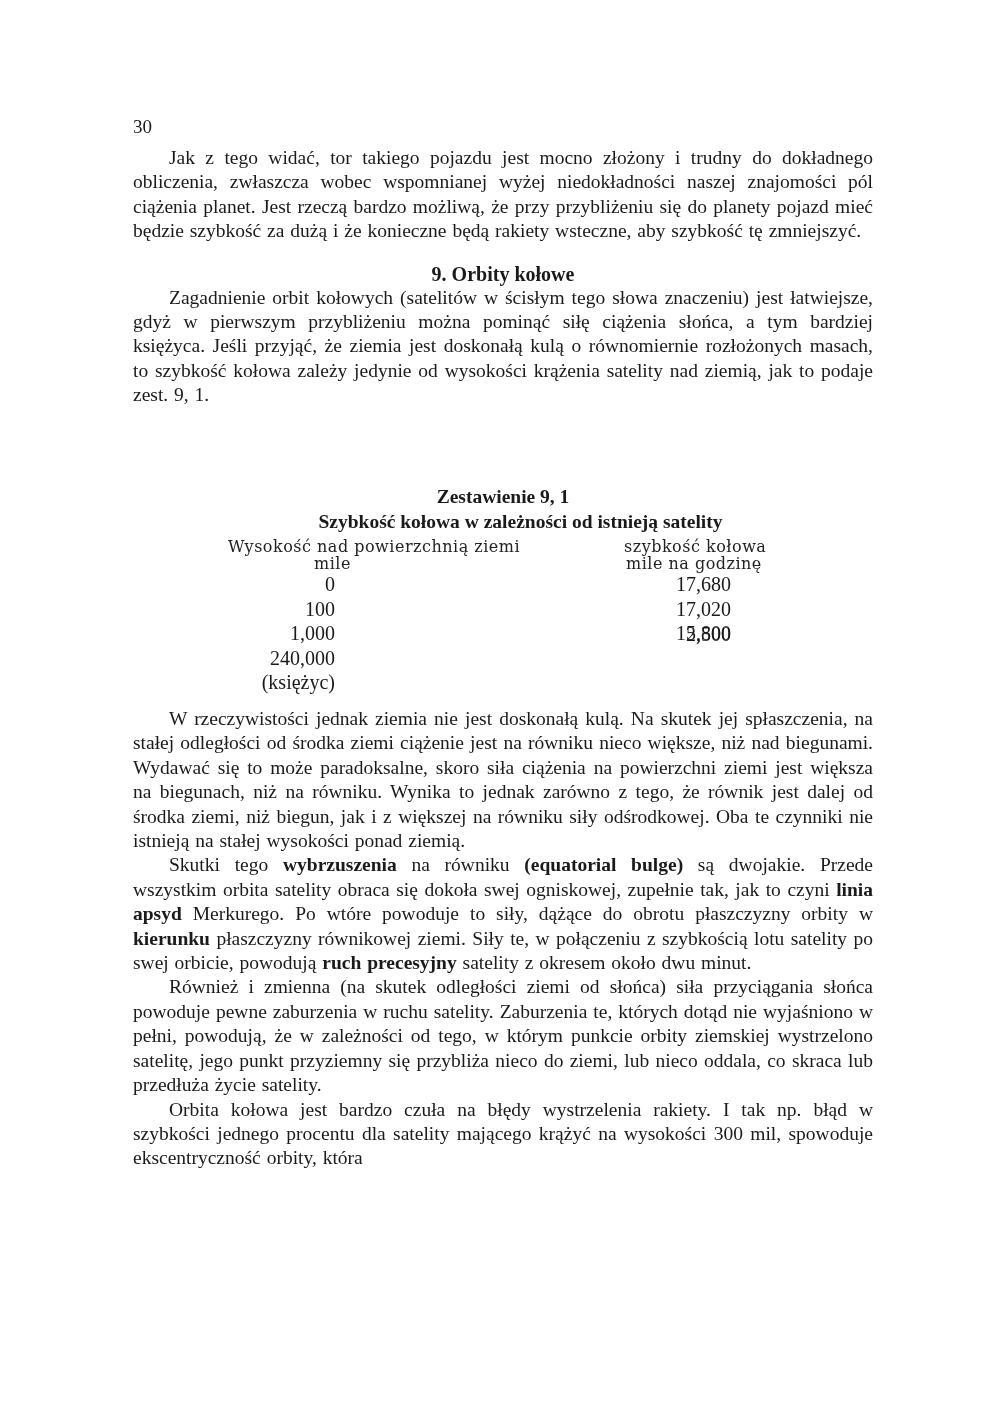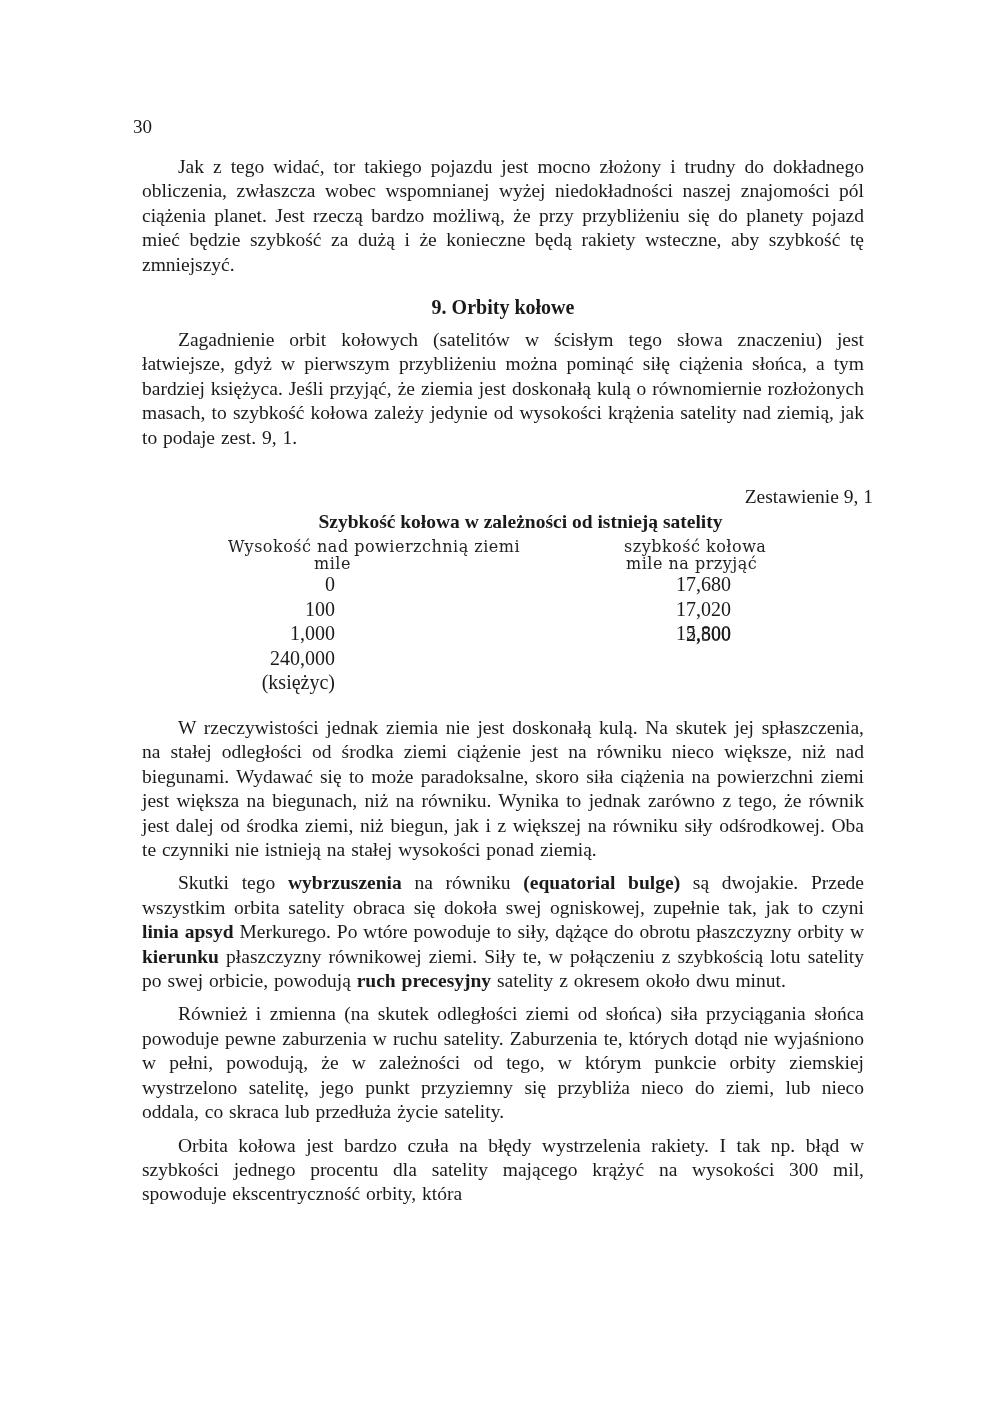--- a/index.html
+++ b/index.html
@@ -1,23 +1,23 @@
 <!DOCTYPE html>
 <html><head>
 <meta charset="utf-8">
 <style>
   html, body { margin: 0; padding: 0; background: #ffffff; }
   body { width: 1000px; height: 1420px; position: relative; overflow: hidden;
          font-family: "Liberation Serif", "DejaVu Serif", serif; color: #1a1a1a; }
   .page-number { position: absolute; left: 133px; top: 98px; font-size: 19px; margin-top: 18px; }
   .body-block { position: absolute; left: 133px; width: 740px; font-size: 19.5px; line-height: 24.4px; }
-  .para { margin: 9px; text-align: justify; text-indent: 36px; hyphens: manual; word-spacing: 1px; font-family: Liberation Serif, serif; }
+  .para { margin: 0; text-align: justify; text-indent: 36px; hyphens: manual; word-spacing: 1px; font-family: Liberation Serif, serif; }
   .para .b { font-weight: bold; }
   .section-heading { text-align: center; font-weight: bold; font-size: 20px; margin: 18px 0 0 0; line-height: 24px; }
-  .table-caption { position: absolute; left: 133px; width: 740px; text-align: right; font-weight: normal; font-size: 19.5px; line-height: 25px; }
+  .table-caption { position: absolute; left: 133px; width: 740px; text-align: center; font-weight: bold; font-size: 19.5px; line-height: 25px; }
   .table-subtitle { position: absolute; left: 133px; width: 775px; text-align: center; font-weight: bold; font-size: 19.5px; line-height: 25px; padding-left: 0; }
   .col-head { position: absolute; font-family: "DejaVu Serif", serif; font-size: 16px; line-height: 17px; color: #222; letter-spacing: 0.5px; }
   .cell { position: absolute; font-size: 20px; line-height: 24.5px; }
   .cell.left { right: 665px; text-align: right; }
   .cell.right { right: 269px; text-align: right; }
 </style>
 </head>
 <body>
 
 <div class="page-number">30</div>
@@ -27,21 +27,21 @@
   <div class="section-heading">9. Orbity kołowe</div>
   <p class="para">Zagadnienie orbit kołowych (satelitów w ścisłym tego słowa zna­czeniu) jest łatwiejsze, gdyż w pierwszym przybliżeniu można pominąć siłę ciążenia słońca, a tym bardziej księżyca. Jeśli przyjąć, że ziemia jest doskonałą kulą o równomiernie rozłożonych masach, to szybkość kołowa zależy jedynie od wysokości krążenia satelity nad ziemią, jak to podaje zest. 9, 1.</p>
 </div>
 
 <div class="table-caption" style="top:484px;">Zestawienie 9, 1</div>
 <div class="table-subtitle" style="top:509px;">Szybkość kołowa w zależności od istnieją satelity</div>
 
 <div class="col-head" style="left:228px; top:538px;">Wysokość nad powierzchnią ziemi</div>
 <div class="col-head" style="left:314px; top:555px;">mile</div>
 <div class="col-head" style="left:624px; top:538px;">szybkość kołowa</div>
-<div class="col-head" style="left:626px; top:555px;">mile na przyjąć</div>
+<div class="col-head" style="left:626px; top:555px;">mile na godzinę</div>
 
 <div>
   <div class="cell left" style="top:572px;">0</div>
   <div class="cell right" style="top:572px;">17,680</div>
   <div class="cell left" style="top:597px;">100</div>
   <div class="cell right" style="top:597px;">17,020</div>
   <div class="cell left" style="top:621px;">1,000</div>
   <div class="cell right" style="top:621px;margin-left:48px;">15,800</div>
   <div class="cell left" style="top:646px;">240,000</div>
   <div class="cell right" style="top:622px;">2,500</div>

